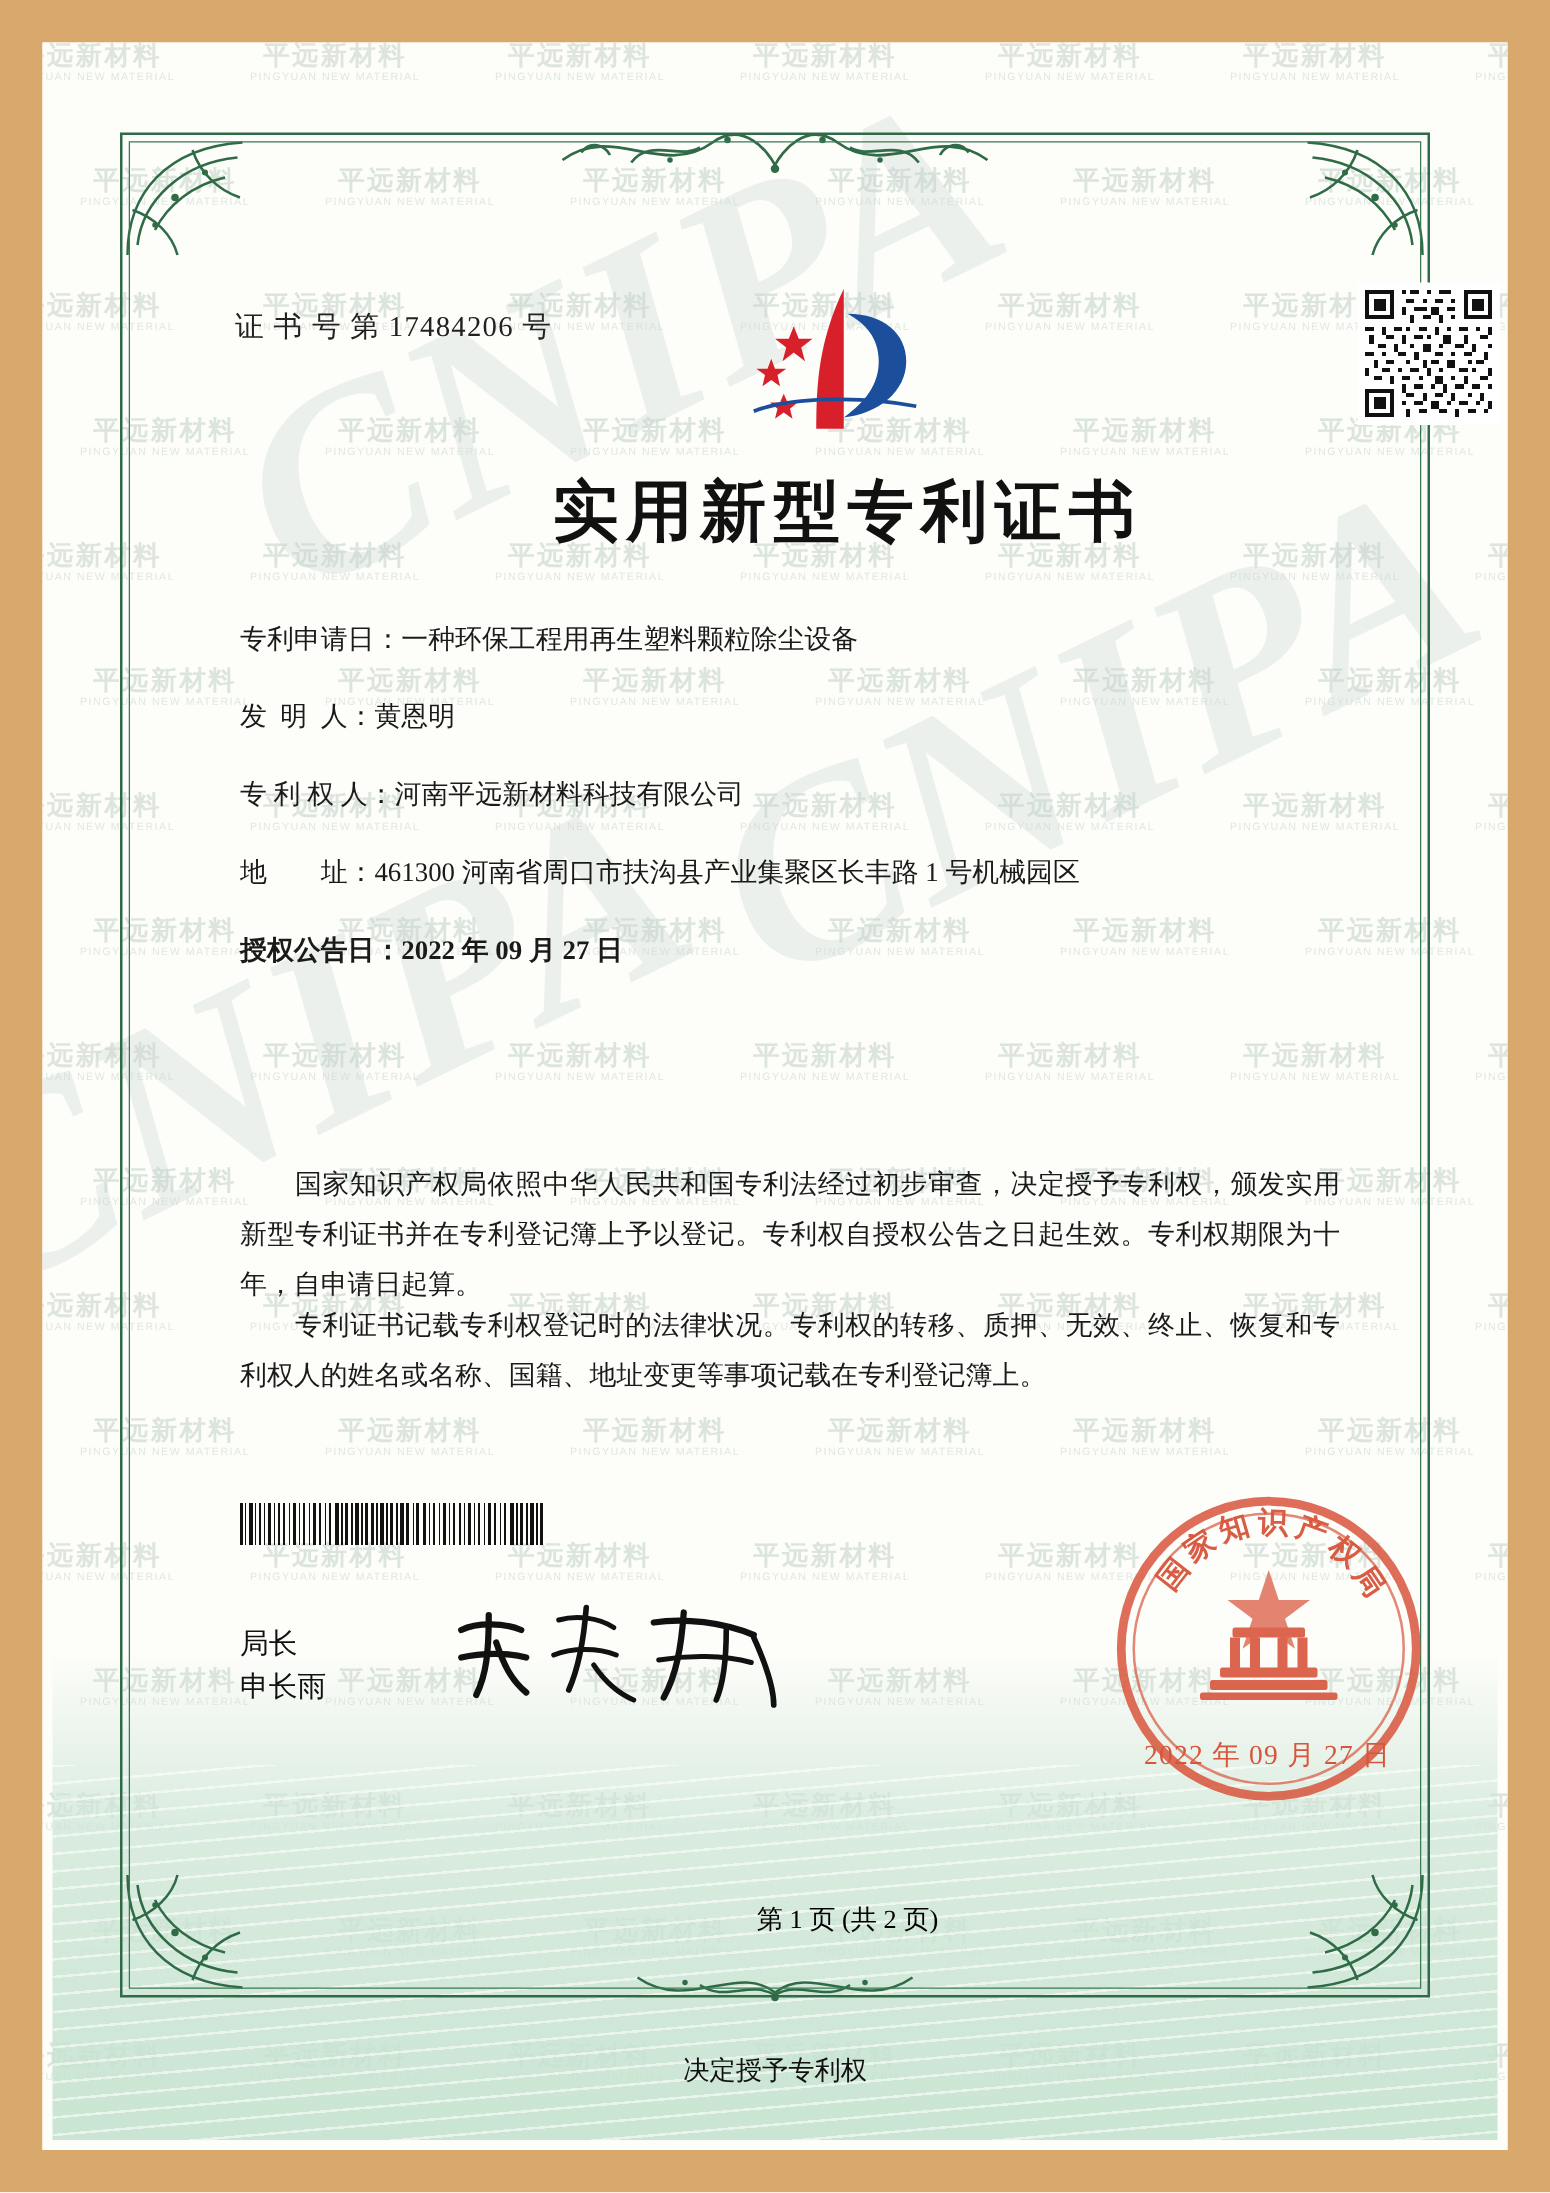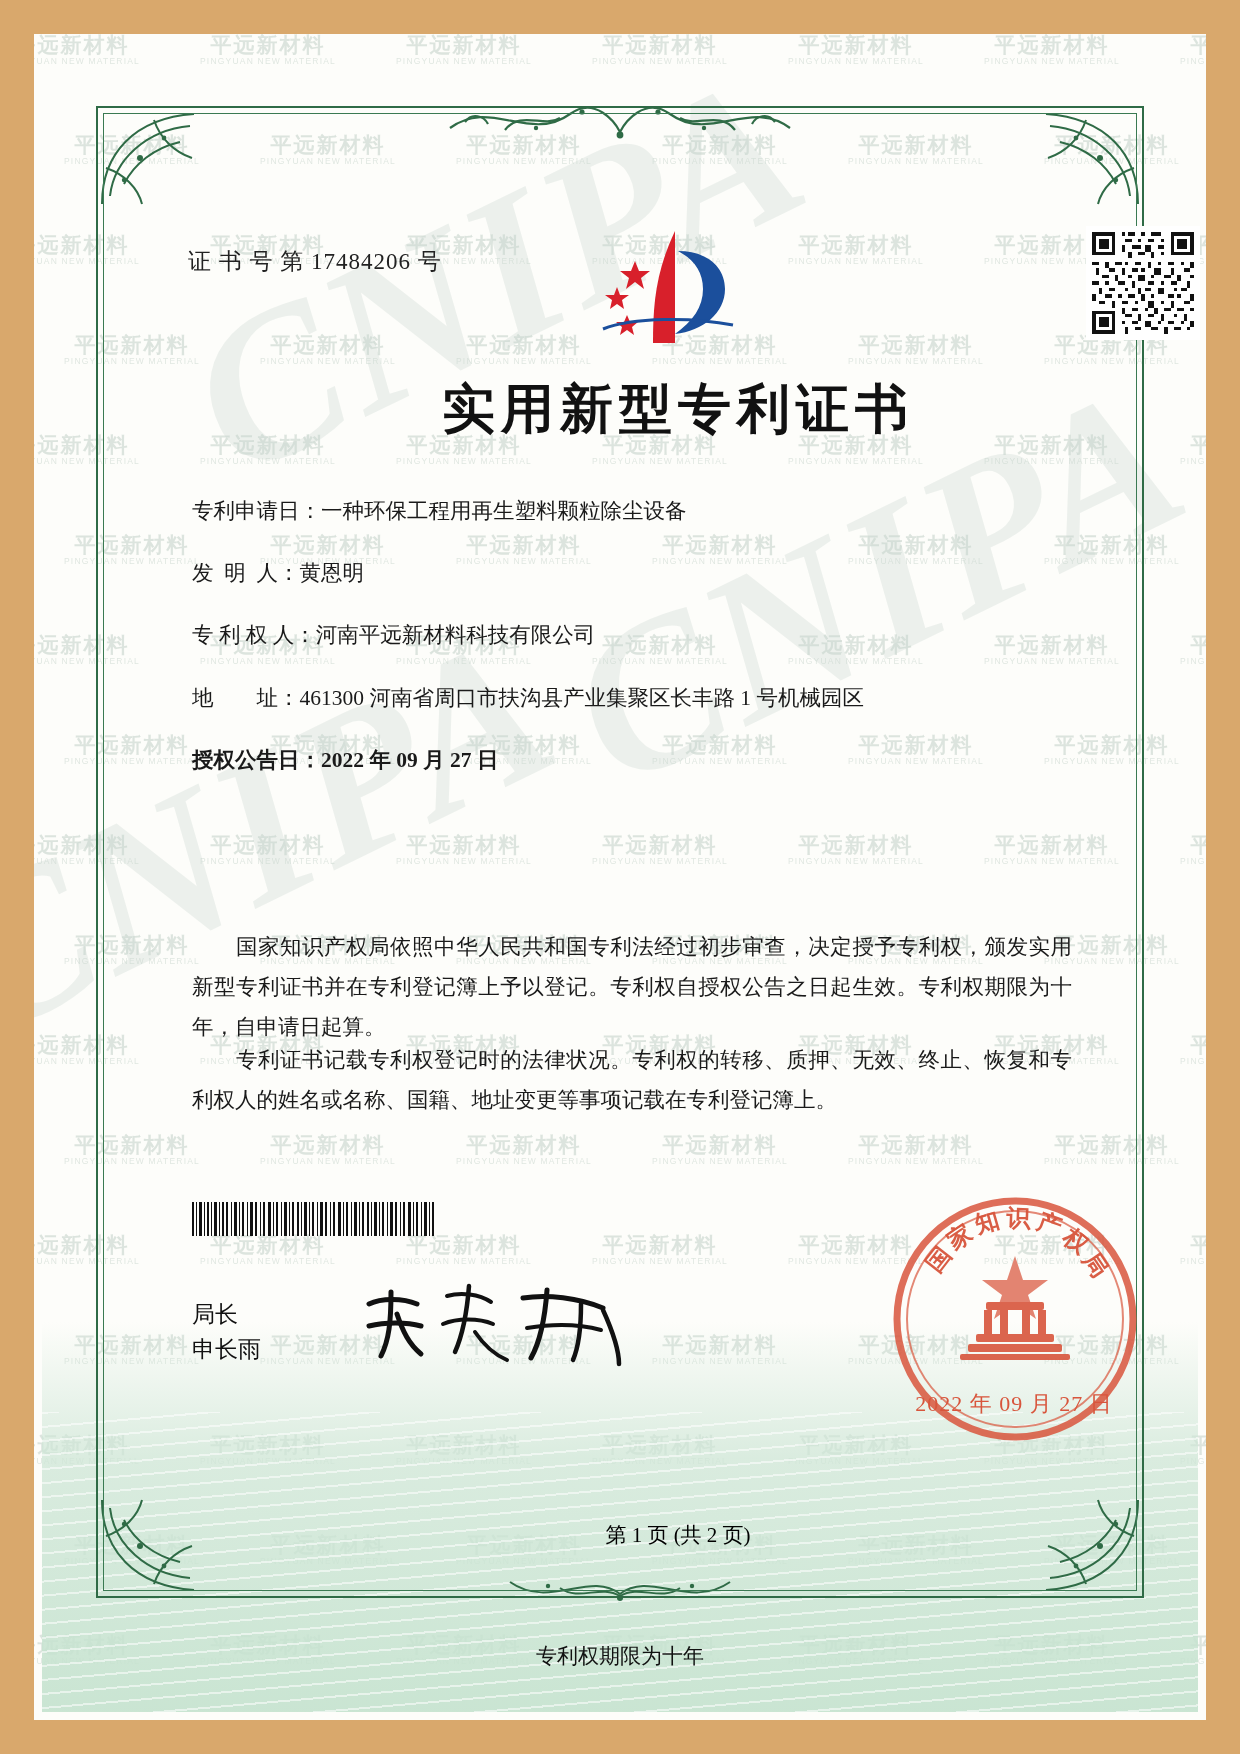--- a/index.html
+++ b/index.html
@@ -1135,15 +1135,15 @@
           <text x="125" y="34" text-anchor="middle" transform="rotate(38 125 125)">权</text>
           <text x="125" y="36" text-anchor="middle" transform="rotate(56 125 125)">局</text>
         </g>
       </svg>
 
       <div class="seal-date">2022 年 09 月 27 日</div>
 
       <div class="page-num">第 1 页 (共 2 页)</div>
     </div>
 
-    <div class="footnote">专利权期限为十年</div>
+    <div class="footnote">决定授予专利权</div>
   </div>
 </div>
 
 </body></html>

